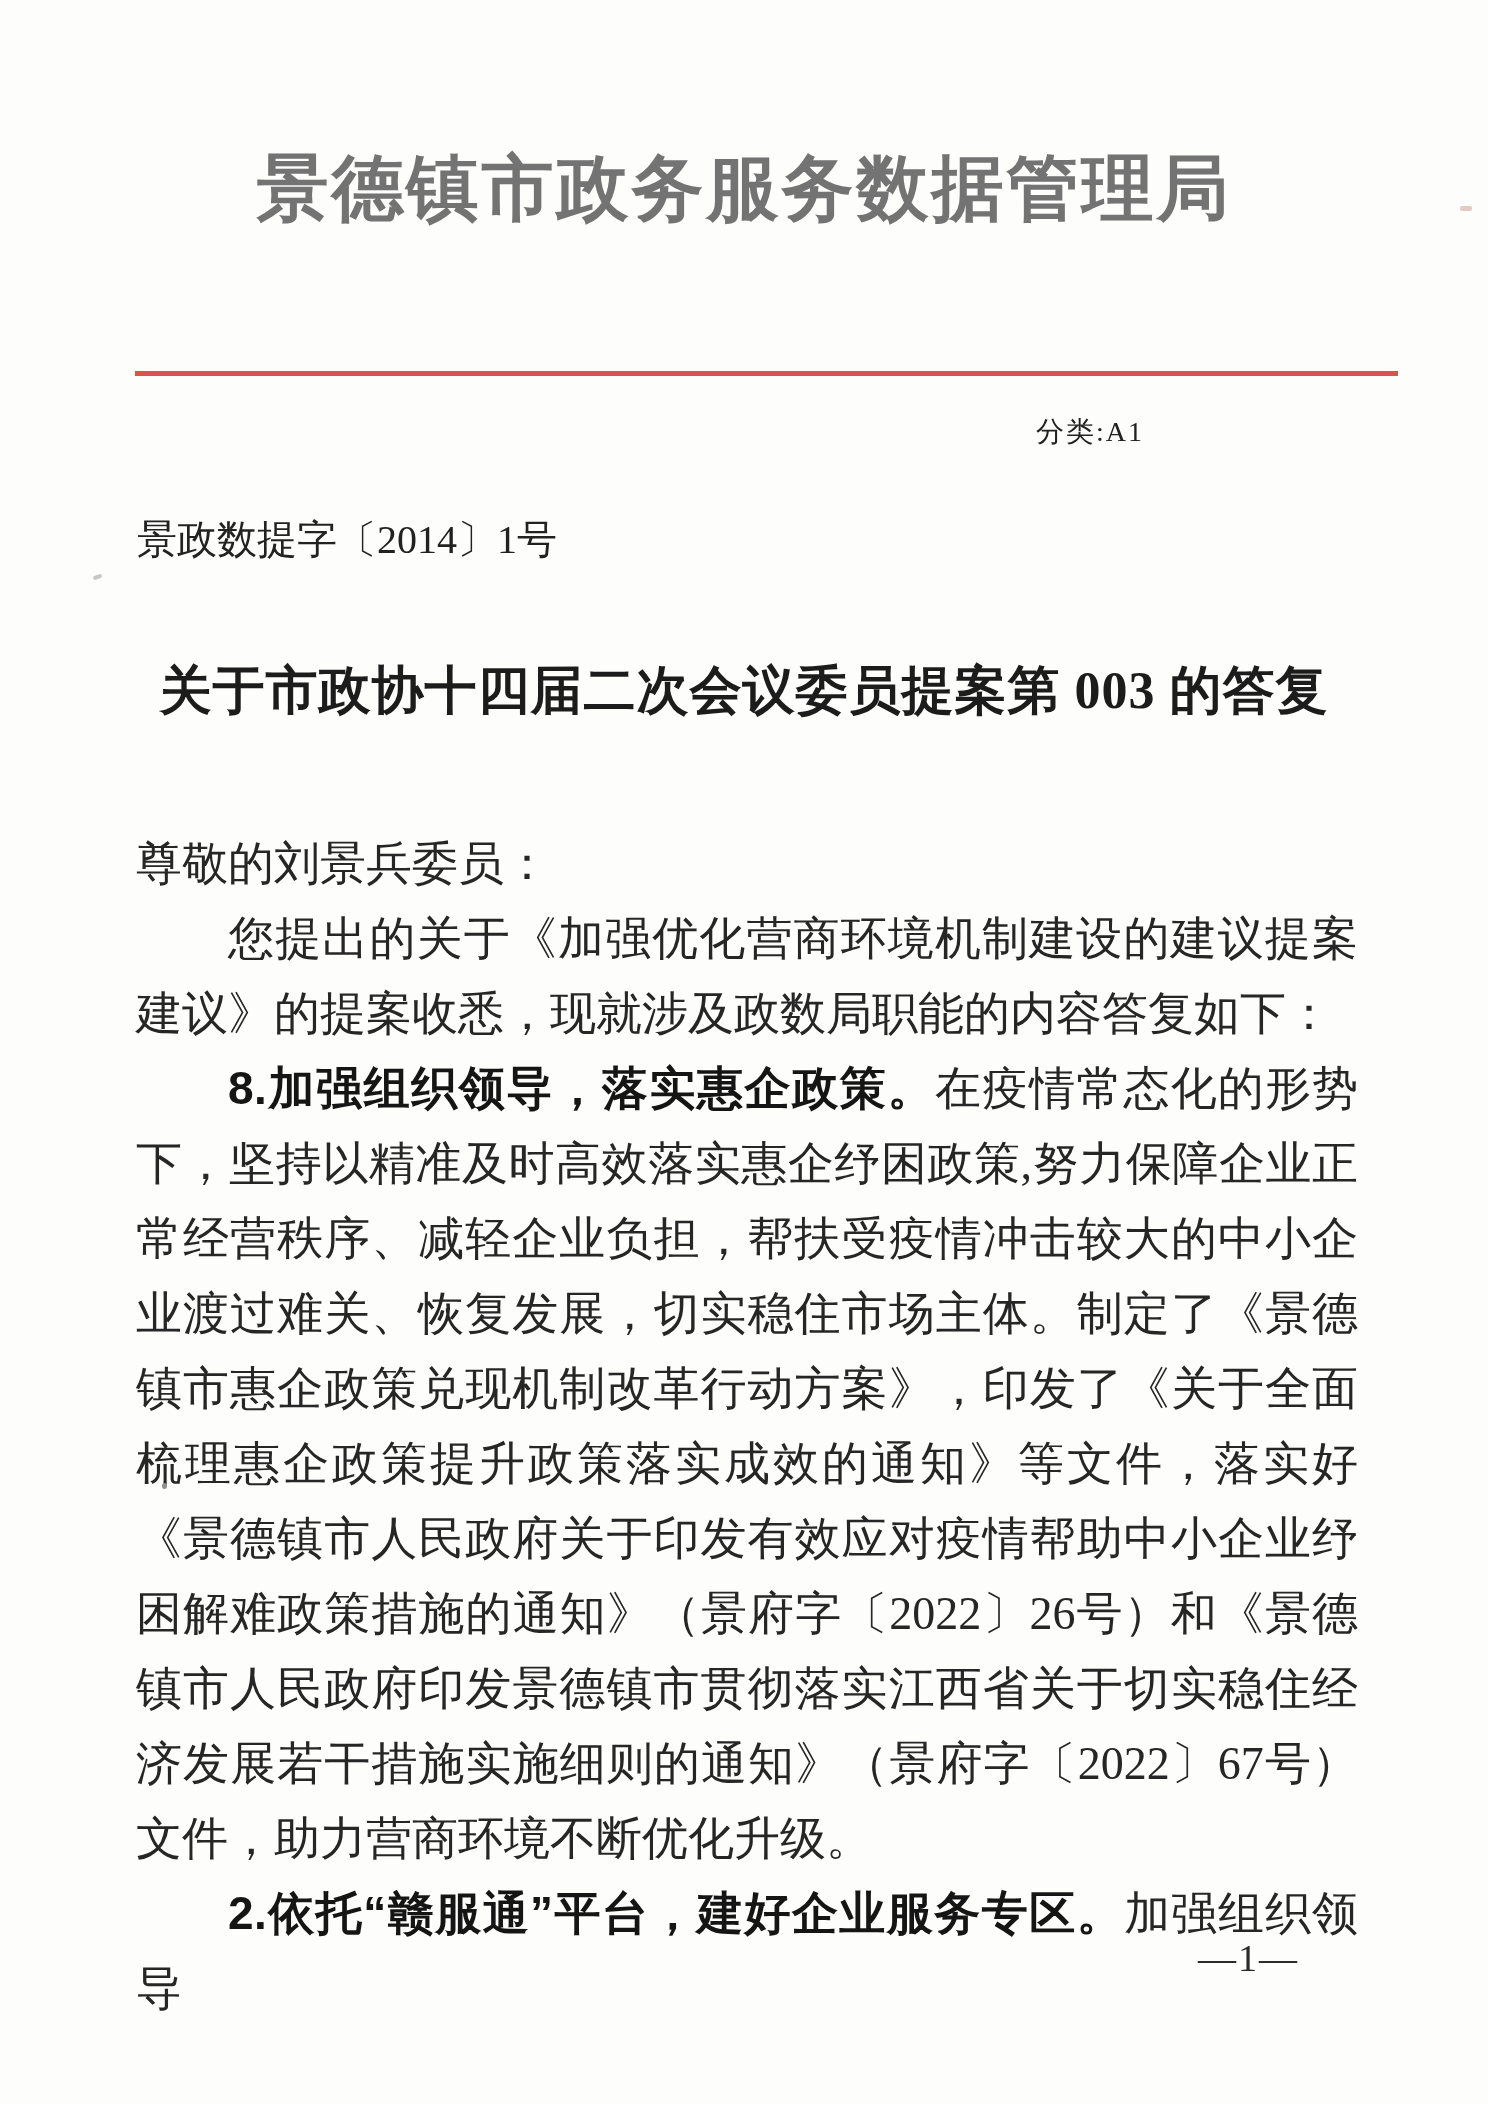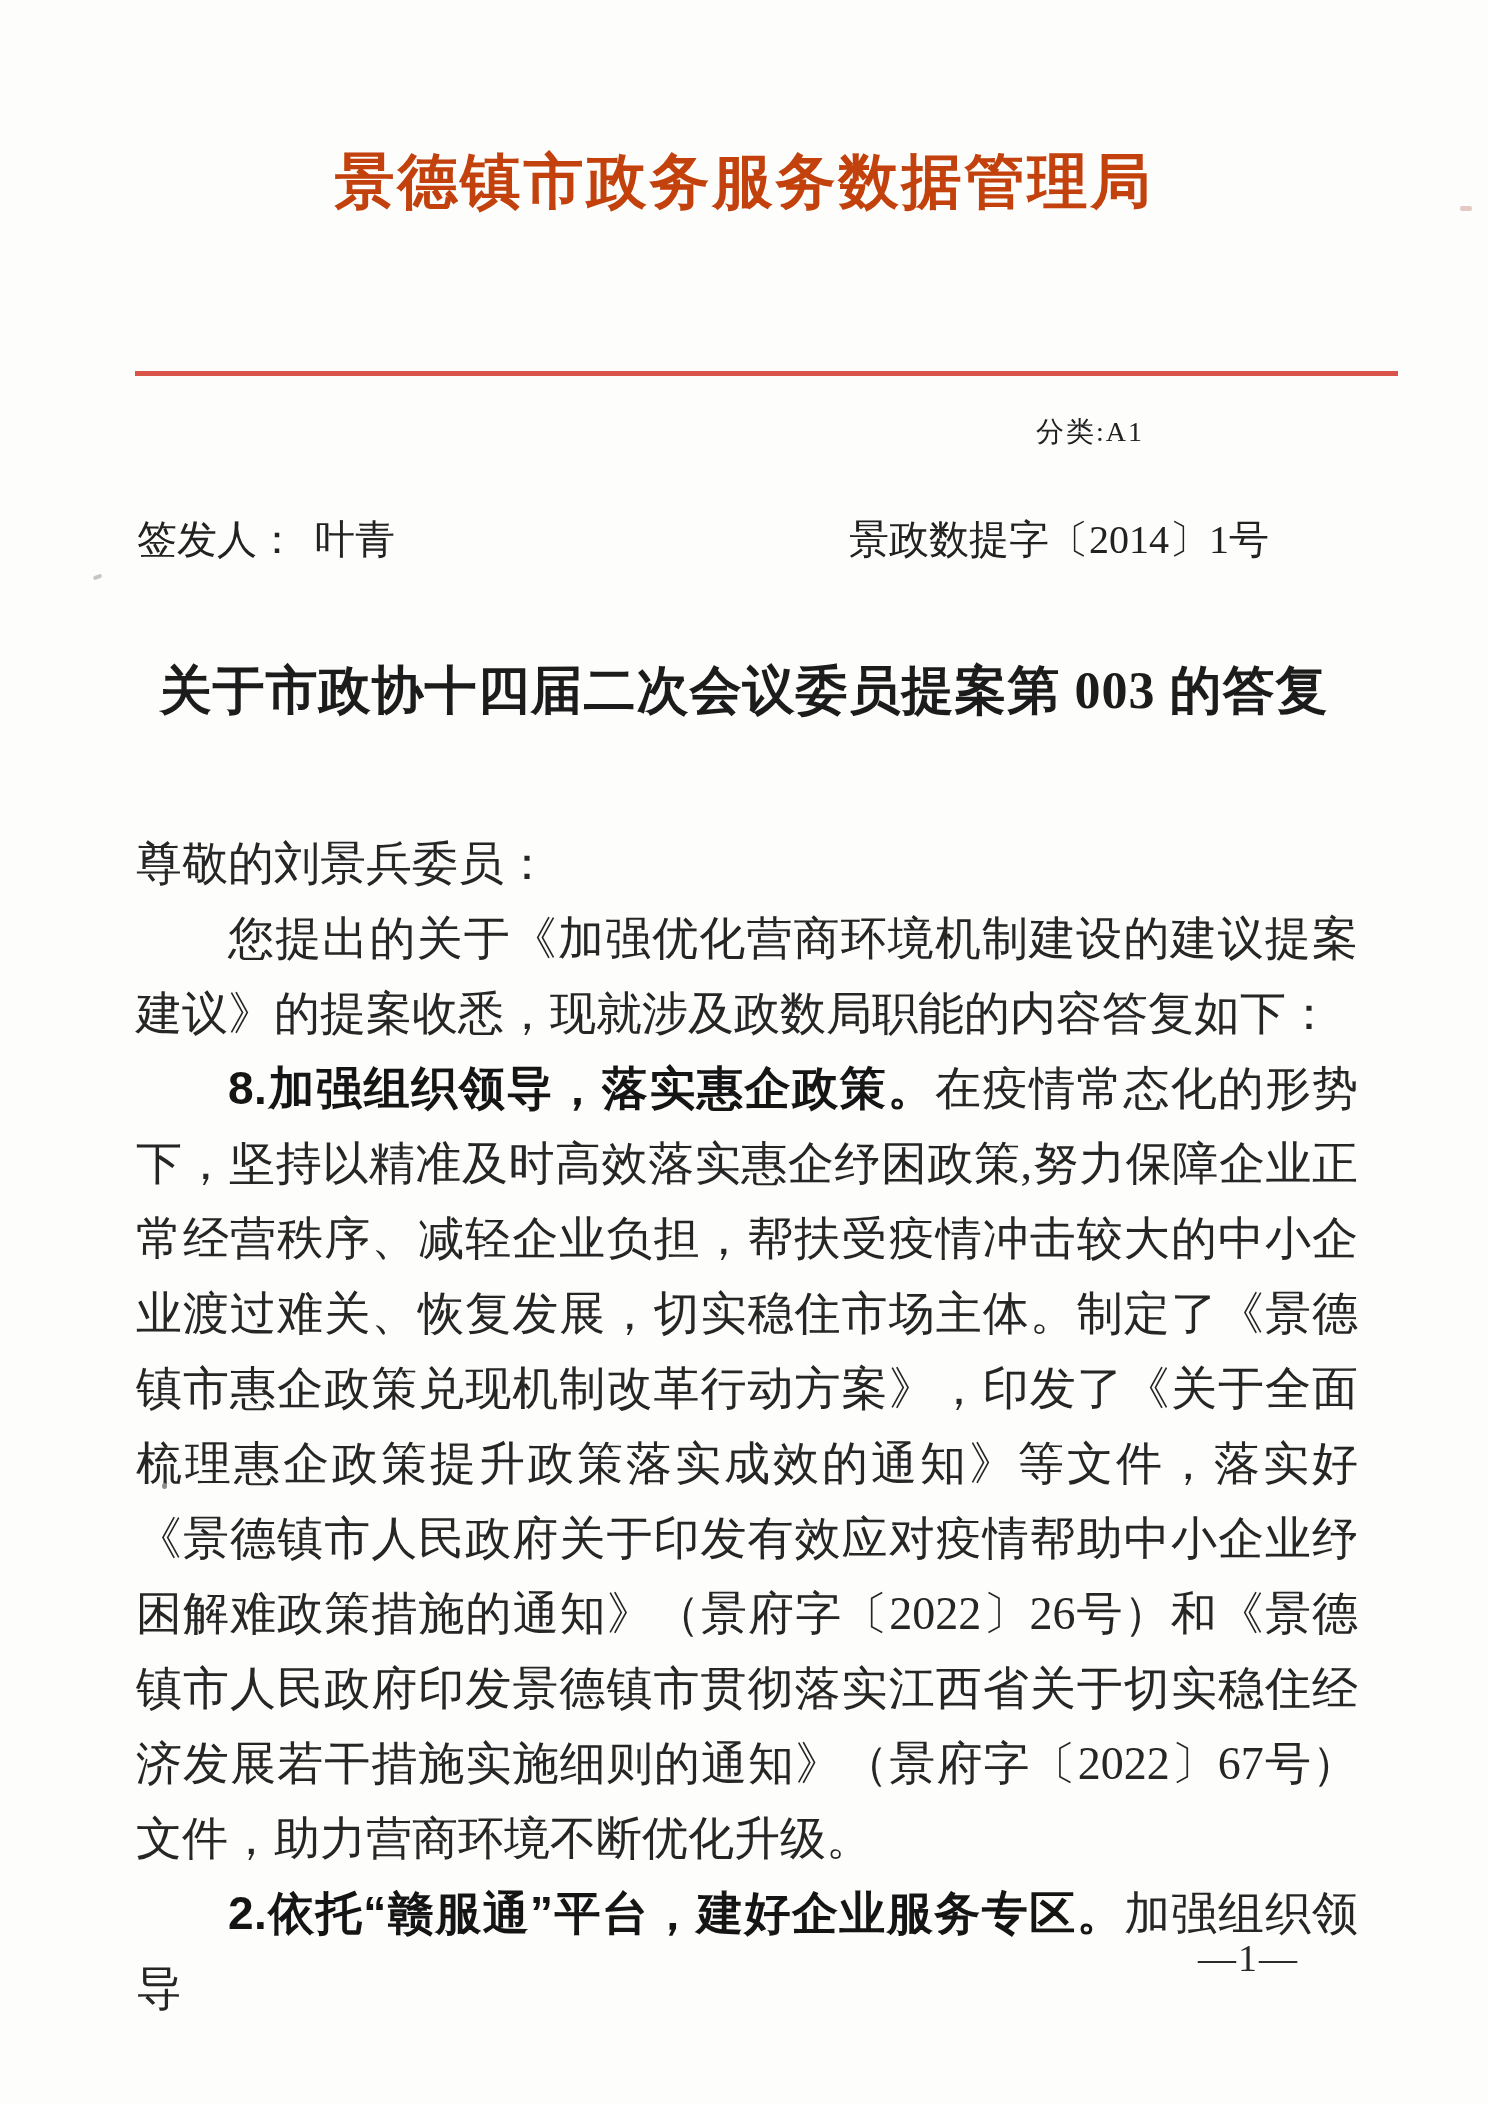--- a/index.html
+++ b/index.html
@@ -17,25 +17,25 @@
     font-family: "Liberation Serif", "DejaVu Serif", serif;
     color: #2b2b2b;
   }
   
   .agency {
     position: absolute;
     top: 148px;
     left: 0;
     width: 100%;
     text-align: center;
-    font-size: 60px;
+    font-size: 72px;
     line-height: 1.15;
     font-weight: 700;
     letter-spacing: 3px;
-    color: #c2410c;
+    color: #737373;
     font-family: "Liberation Serif", "DejaVu Serif", serif;
     white-space: nowrap;
   }
   .divider {
     position: absolute;
     top: 371px;
     left: 135px;
     width: 1263px;
     height: 5px;
     background: #d9554a;
@@ -114,23 +114,20 @@
 
 <div class="page">
 
   <div class="agency">景德镇市政务服务数据管理局</div>
 
   <div class="divider"></div>
 
   <div class="classification">分类:A1</div>
 
   <div class="meta-row">
-    <span class="signer">
-      <span>签发人：</span><span class="name">叶青</span>
-    </span>
     <span>景政数提字〔2014〕1号</span>
   </div>
 
   <h1 class="doc-title">关于市政协十四届二次会议委员提案第 003 的答复</h1>
 
   <div class="doc-body">
     <p>尊敬的刘景兵委员：</p>
     <p class="indent"><span>您提出的关于《加强优化营商环境机制建设的建议提案建议》的提案收悉，现就涉及政数局职能的内容答复如下：</span></p>
     <p class="indent"><strong>8.加强组织领导，落实惠企政策。</strong><span>在疫情常态化的形势下，坚持以精准及时高效落实惠企纾困政策,努力保障企业正常经营秩序、减轻企业负担，帮扶受疫情冲击较大的中小企业渡过难关、恢复发展，切实稳住市场主体。制定了《景德镇市惠企政策兑现机制改革行动方案》，印发了《关于全面梳理惠企政策提升政策落实成效的通知》等文件，落实好《景德镇市人民政府关于印发有效应对疫情帮助中小企业纾困解难政策措施的通知》（景府字〔2022〕26号）和《景德镇市人民政府印发景德镇市贯彻落实江西省关于切实稳住经济发展若干措施实施细则的通知》（景府字〔2022〕67号）文件，助力营商环境不断优化升级。</span></p>
     <p class="indent"><strong>2.依托“赣服通”平台，建好企业服务专区。</strong><span>加强组织领导</span></p>

